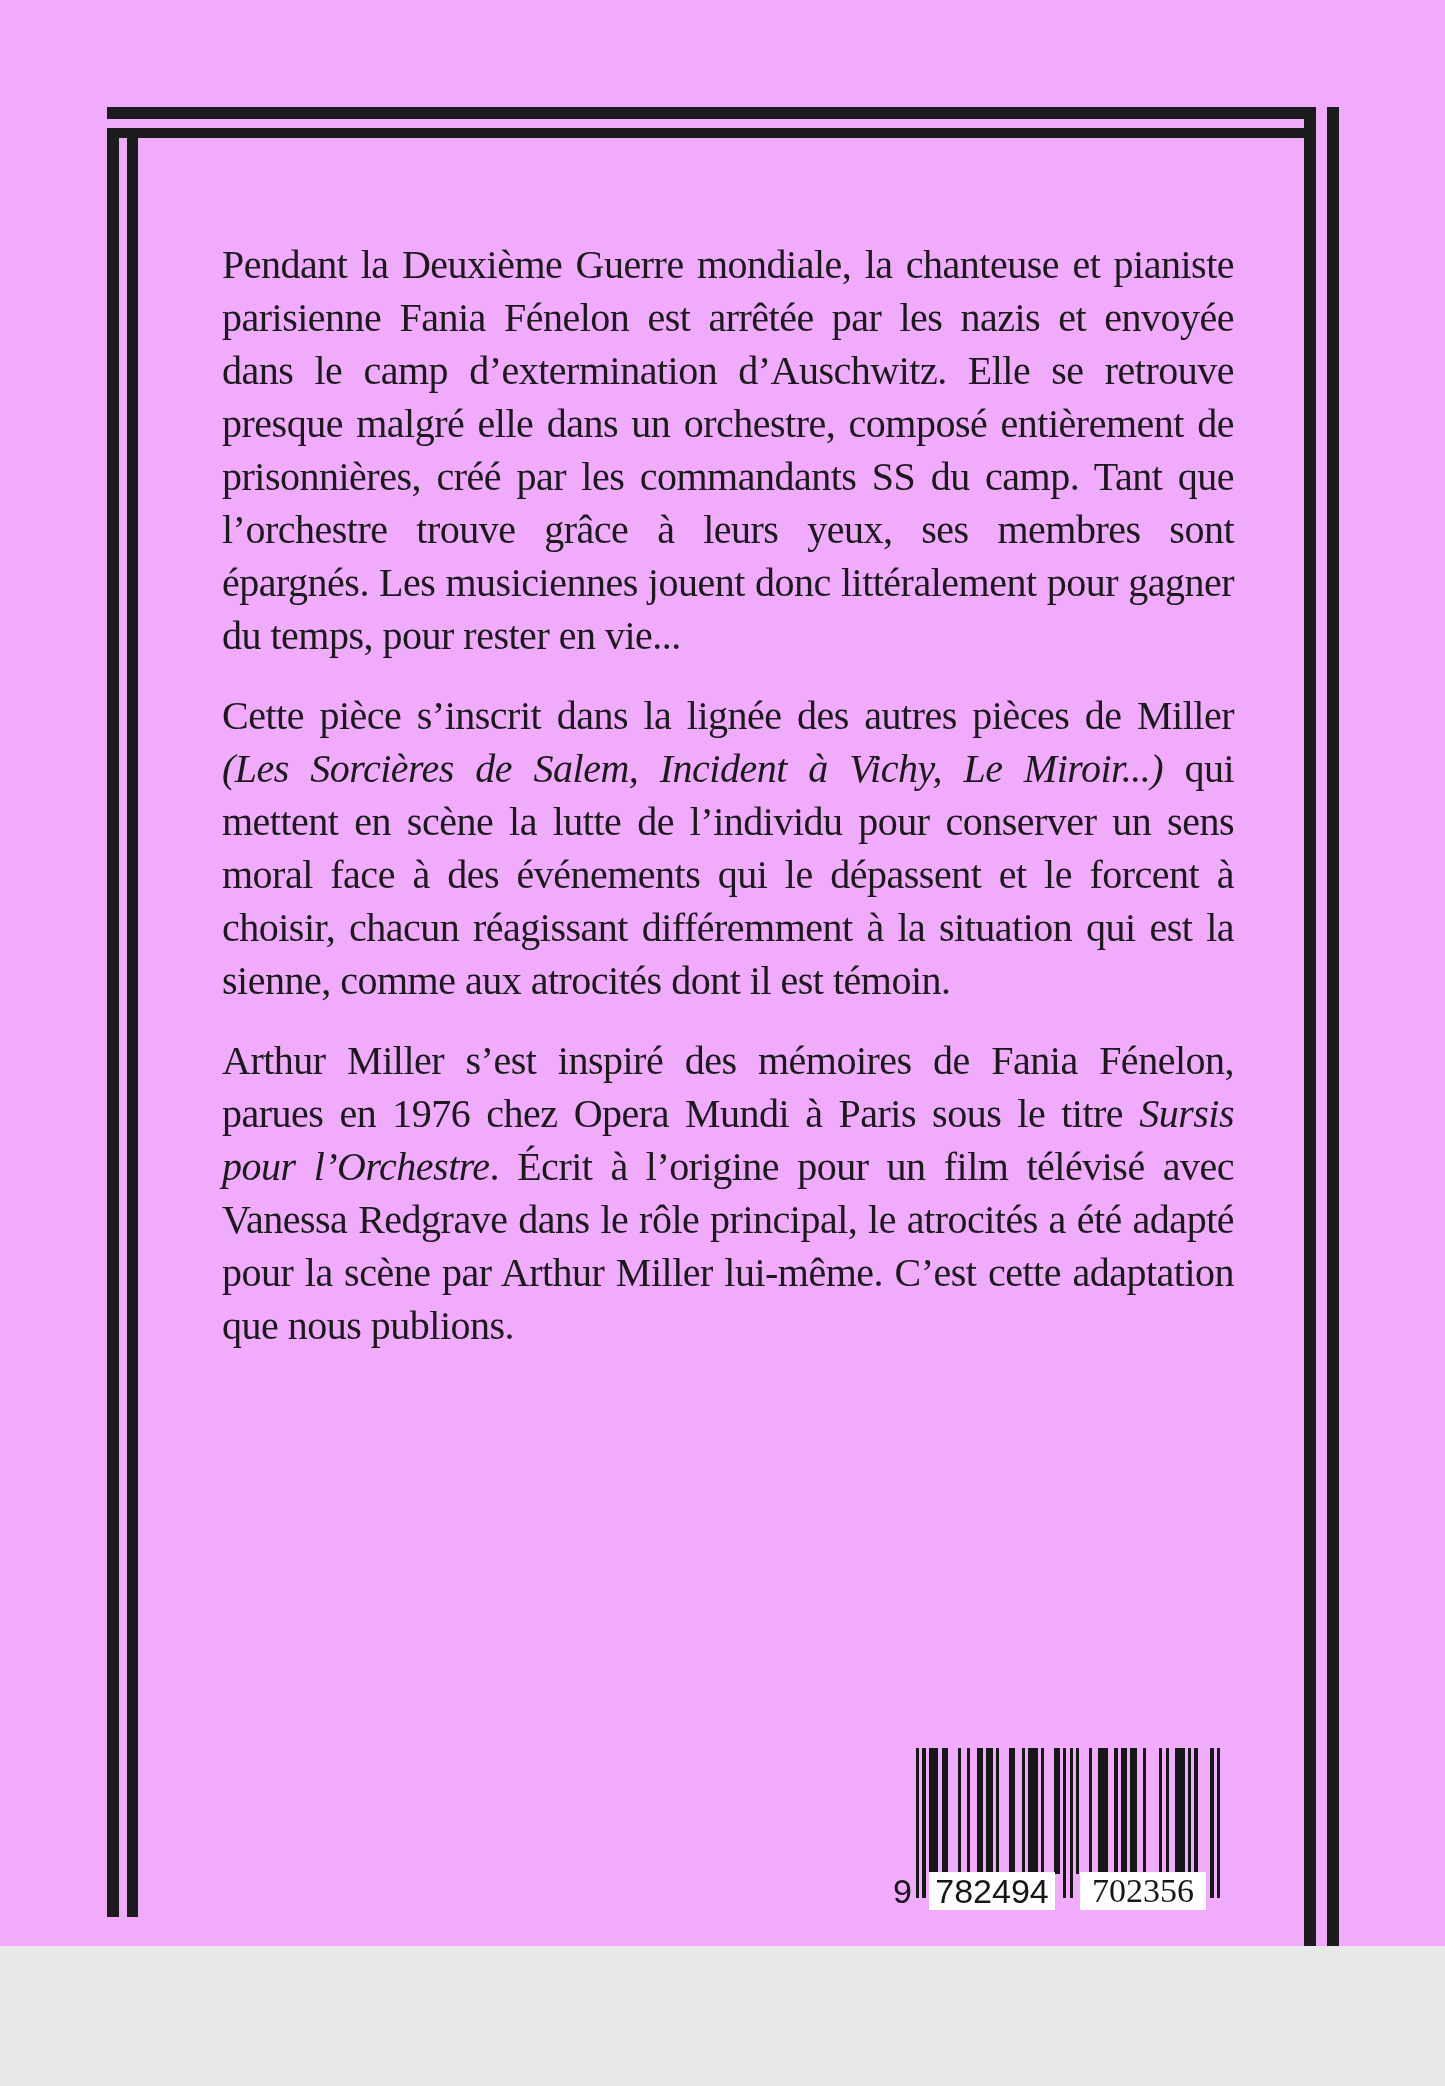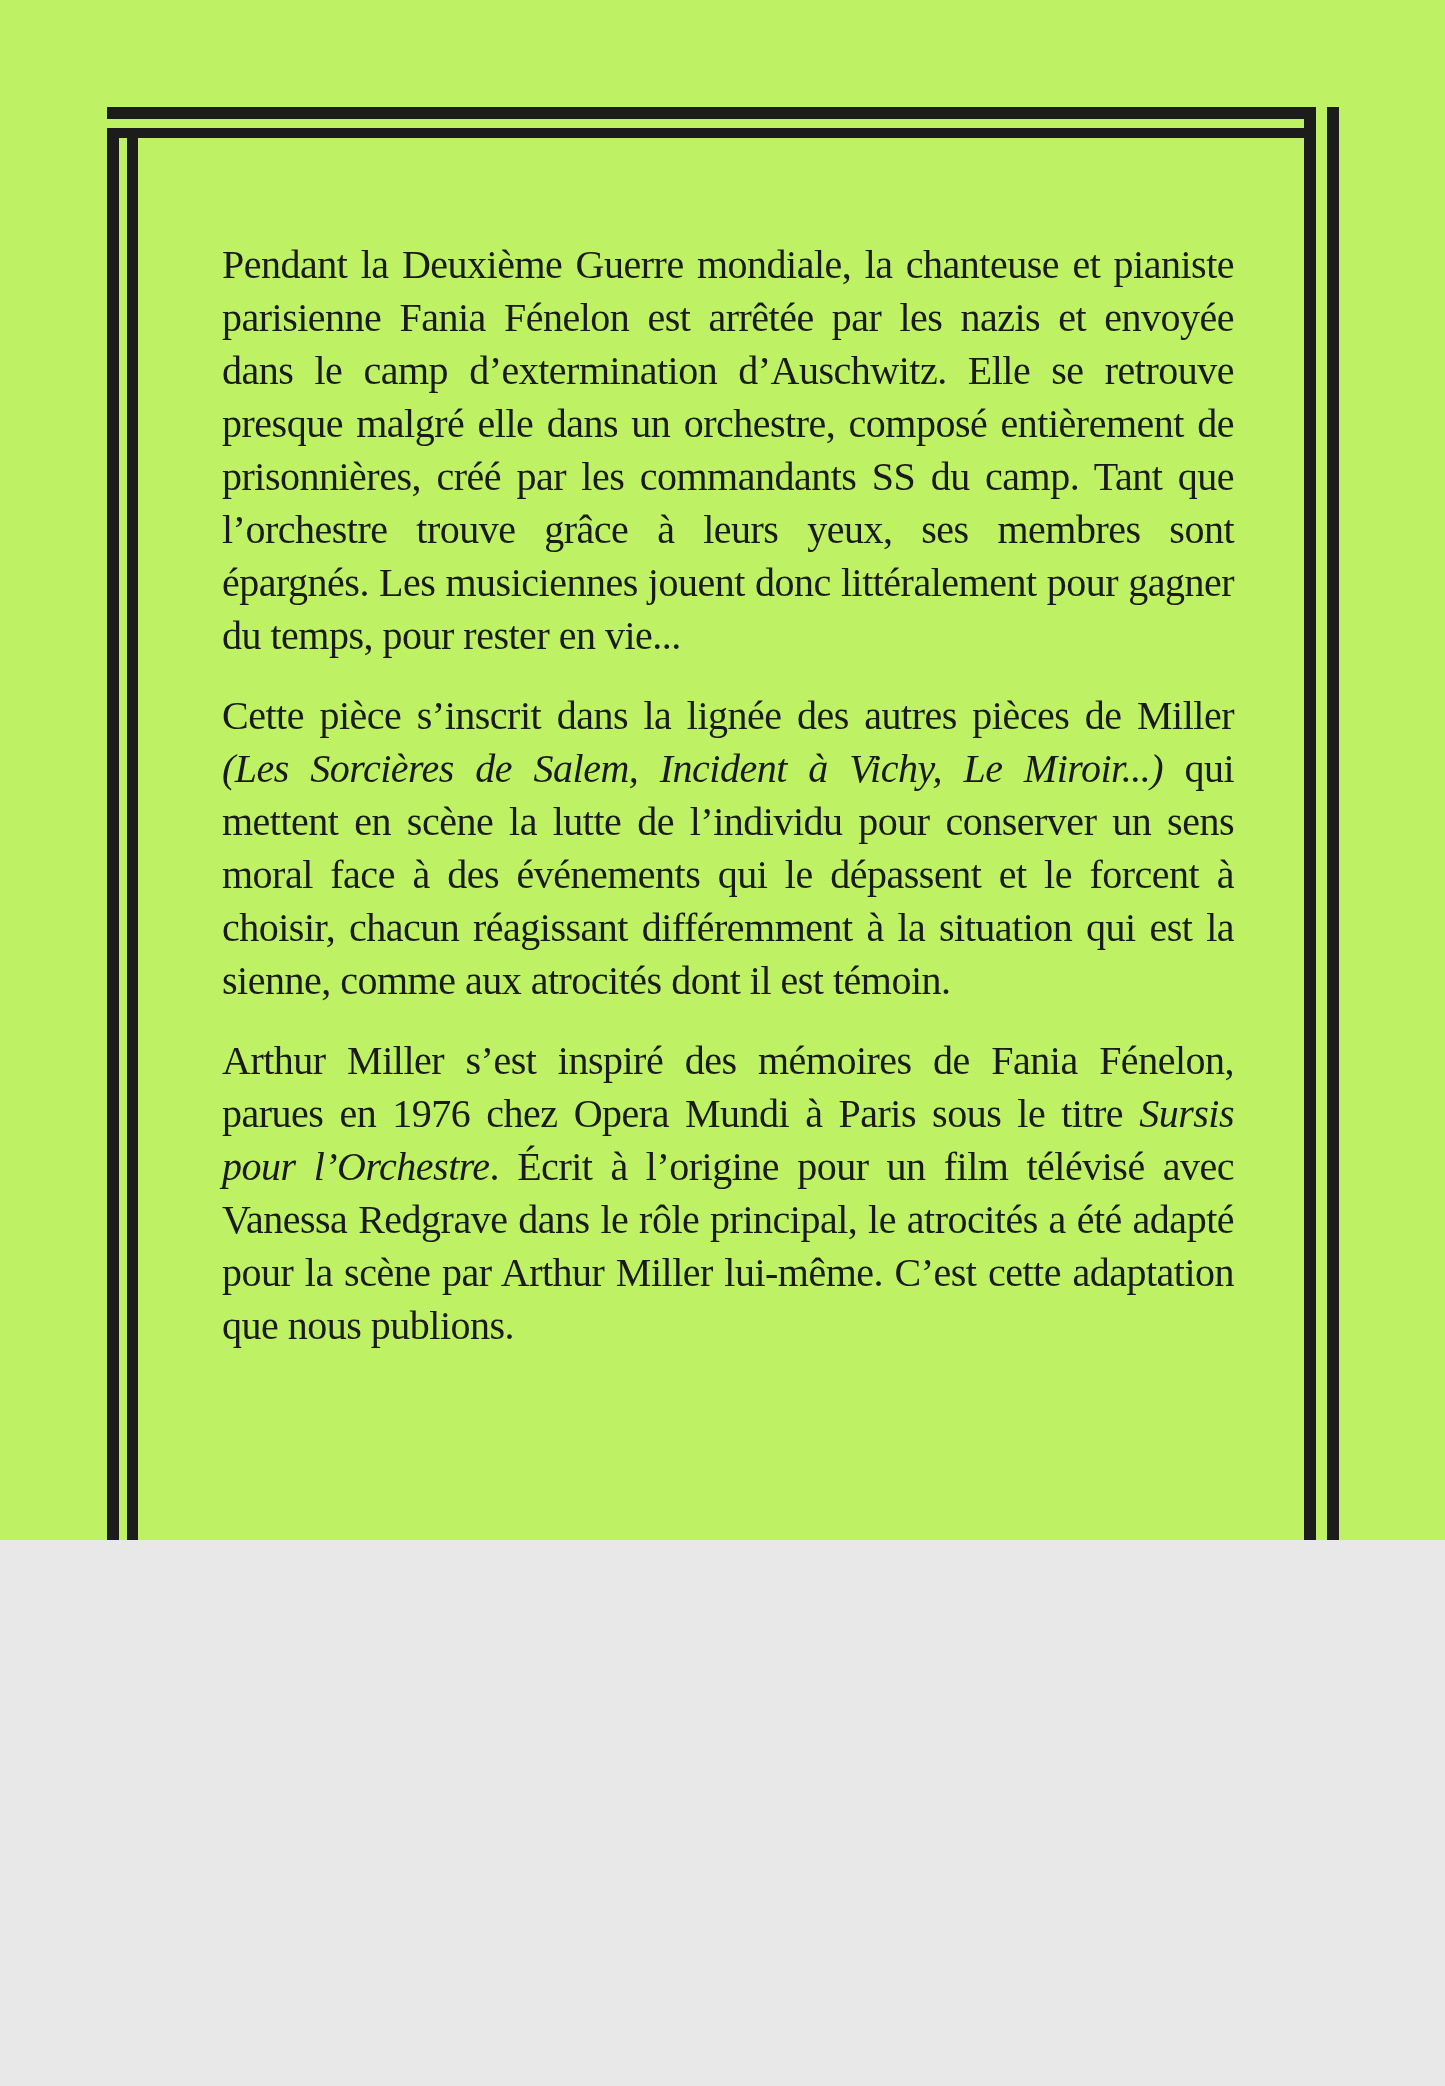--- a/index.html
+++ b/index.html
@@ -1,20 +1,20 @@
 <!DOCTYPE html>
 <html><head>
 <meta charset="utf-8">
 <style>
   html,body{margin:0;padding:0;background:#e8e8e8;}
   .cover{
     position:relative;
-    width:1445px;height:1540px;
+    width:1445px;height:1946px;
     margin:0 auto;
-    background:#bef264;
+    background:#f0abfc;
     overflow:hidden;
     font-family:"Liberation Serif", serif;
     color:#1a1a1a;
   }
   
   .rule{position:absolute;background:#1c1c1c;}
   .rule-top-outer {left:107px; top:107px;  width:1209px; height:12px;}
   .rule-top-inner {left:107px; top:128px;  width:1197px; height:10px;}
   .rule-left-outer{left:107px; top:128px;  width:12px;   height:1789px;}
   .rule-left-inner{left:127px; top:138px;  width:11px;   height:1779px;}

